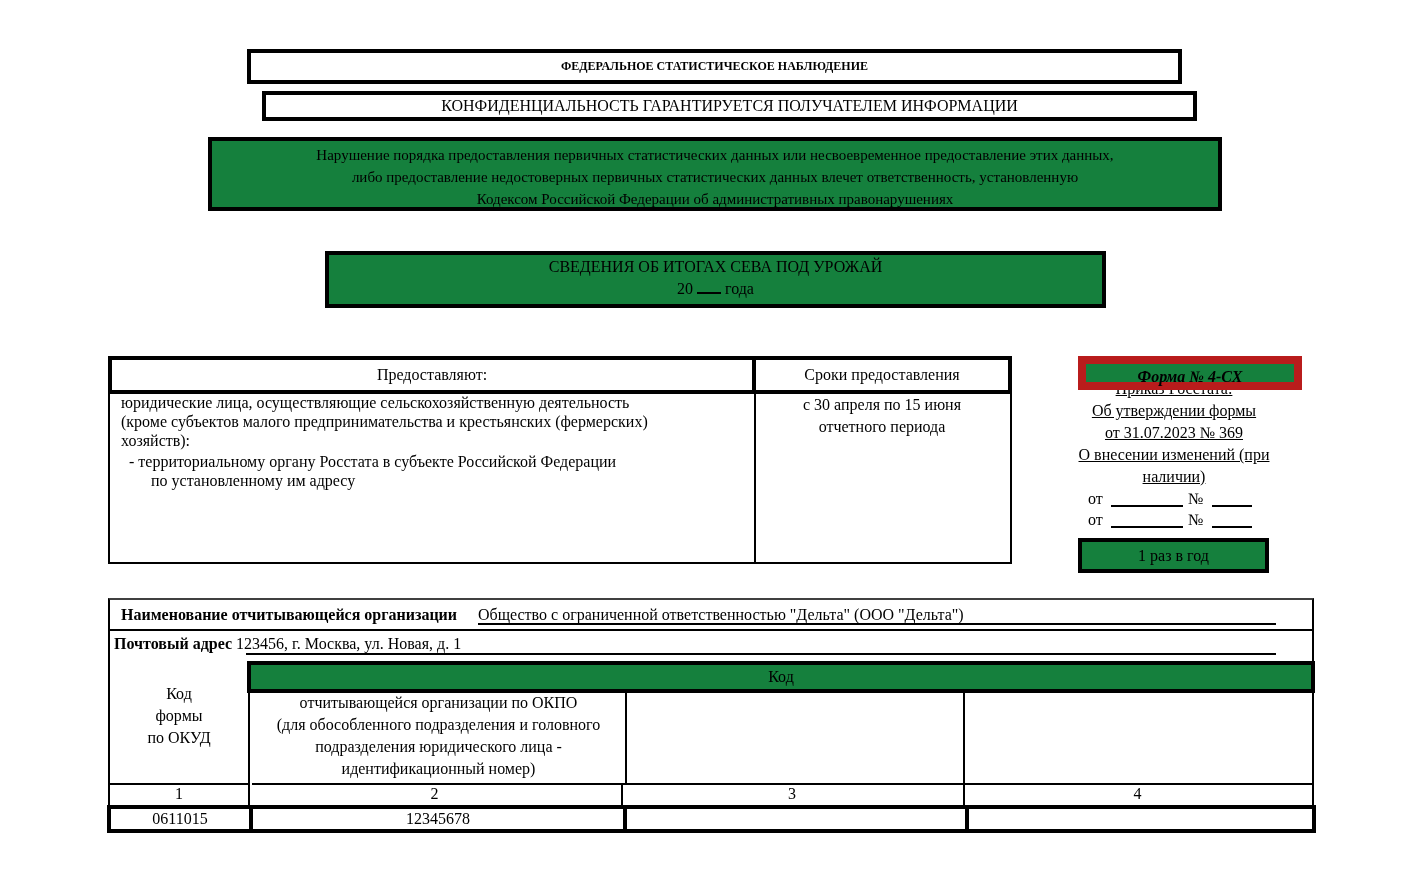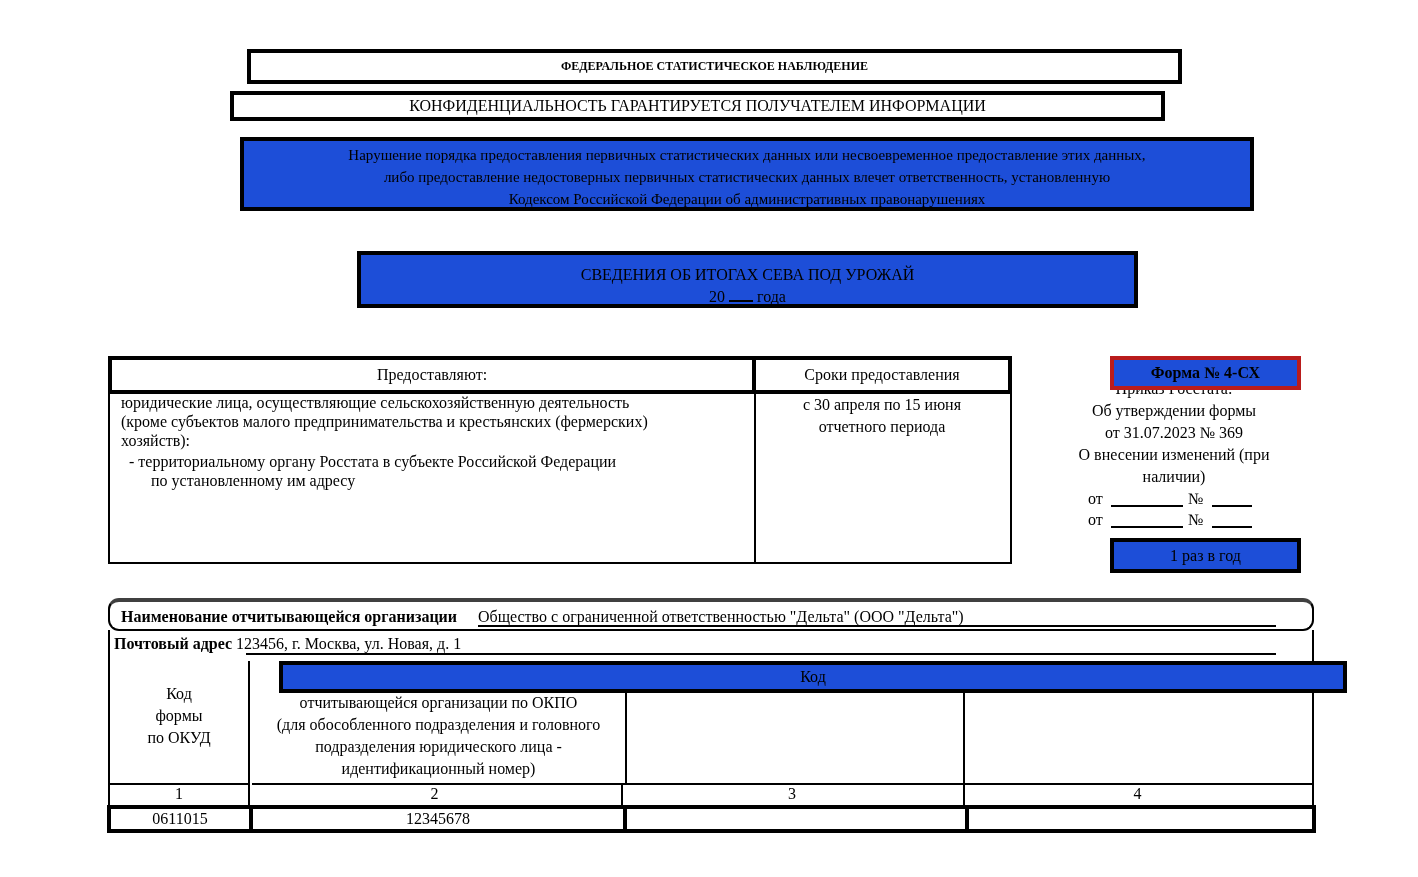--- a/index.html
+++ b/index.html
@@ -4,40 +4,40 @@
 <style>
   html, body { margin: 0; padding: 0; background: #ffffff; }
   body {
     width: 1418px; height: 877px; position: relative; overflow: hidden;
     font-family: "Liberation Serif", "DejaVu Serif", serif;
     color: #000;
     font-size: 16px;
   }
   .abs { position: absolute; box-sizing: border-box; }
   .center { text-align: center; }
-  .gray { background: #1d4ed8; margin-left: 32px; }
+  .gray { background: #15803d; }
 
   
   #hdr-federal { left: 247px; top: 49px; width: 935px; height: 35px; border: 4px solid #000; font-weight: bold; font-size: 12px; line-height: 27px; }
-  #hdr-confid { left: 230px; top: 91px; width: 935px; height: 30px; border: 4px solid #000; font-size: 16px; line-height: 22px; }
+  #hdr-confid { left: 262px; top: 91px; width: 935px; height: 30px; border: 4px solid #000; font-size: 16px; line-height: 22px; }
   #hdr-warning { left: 208px; top: 137px; width: 1014px; height: 74px; border: 4px solid #000; font-size: 15px; line-height: 22px; padding-top: 3px; }
-  #hdr-title { left: 325px; top: 251px; width: 781px; height: 57px; border: 4px solid #000; font-size: 16px; line-height: 22px; padding-top: 9px; }
+  #hdr-title { left: 325px; top: 251px; width: 781px; height: 57px; border: 4px solid #000; font-size: 16px; line-height: 22px; padding-top: 1px; }
   .year-blank { display: inline-block; width: 24px; border-bottom: 2px solid #000; height: 14px; vertical-align: baseline; margin: 0 4px; }
 
   
   #prov-head { left: 108px; top: 356px; width: 648px; height: 38px; border: 4px solid #000; font-size: 16px; line-height: 30px; }
   #deadline-head { left: 752px; top: 356px; width: 260px; height: 38px; border: 4px solid #000; font-size: 16px; line-height: 30px; }
   #prov-body { left: 108px; top: 392px; width: 648px; height: 172px; border-left: 2px solid #000; border-bottom: 2px solid #000; border-right: 2px solid #000; font-size: 16px; line-height: 19px; padding: 1px 0 0 11px; }
   #deadline-body { left: 754px; top: 392px; width: 258px; height: 172px; border-right: 2px solid #000; border-bottom: 2px solid #000; font-size: 16px; line-height: 22px; padding-top: 2px; }
   .prov-item { padding-left: 18px; text-indent: -10px; margin-top: 0; }
   .prov-item .cont { display: block; text-indent: 0; padding-left: 12px; }
 
   
-  #order-info { left: 1062px; top: 378px; width: 224px; font-size: 16px; line-height: 22px; }
-  #form-box { left: 1078px; top: 356px; width: 191px; height: 34px; border: 4px solid #b91c1c; font-weight: bold; font-size: 16px; line-height: 26px; }
+  #order-info { left: 1062px; top: 378px; width: 224px; font-size: 16px; line-height: 22px; text-decoration: underline; }
+  #form-box { left: 1078px; top: 356px; width: 224px; height: 34px; border: 8px solid #b91c1c; font-weight: bold; font-size: 16px; line-height: 26px; font-style: italic; }
   .change-row { position: relative; height: 21px; line-height: 21px; }
   .change-row .lbl-ot { position: absolute; left: 26px; }
   .change-row .blank-date { position: absolute; left: 49px; top: 17px; width: 72px; border-bottom: 2px solid #000; }
   .change-row .lbl-no { position: absolute; left: 126px; }
   .change-row .blank-no { position: absolute; left: 150px; top: 17px; width: 40px; border-bottom: 2px solid #000; }
   #freq-box { left: 1078px; top: 538px; width: 191px; height: 35px; border: 4px solid #000; font-size: 16px; line-height: 27px; }
   #org-name-row { left: 108px; top: 598px; width: 1206px; height: 33px; border-left: 2px solid #000; border-right: 2px solid #000; border-bottom: 2px solid #000; font-size: 16px; line-height: 29px; padding-left: 11px; }
   #org-addr-row { left: 108px; top: 630px; width: 1206px; height: 32px; border-left: 2px solid #000; border-right: 2px solid #000; font-size: 16px; line-height: 27px; padding-left: 4px; }
   .lbl-bold { font-weight: bold; }
   .fill-line { position: absolute; border-bottom: 2px solid #000; height: 0; }
@@ -114,21 +114,21 @@
   <div class="change-row" style="text-align:left;">
     <span class="lbl-ot">от</span>
     <span class="blank-date"></span>
     <span class="lbl-no">№</span>
     <span class="blank-no"></span>
   </div>
 </div>
 <div id="form-box" class="abs center gray">Форма № 4-СХ</div>
 <div id="freq-box" class="abs center gray">1 раз в год</div>
 
-<div id="org-name-row" class="abs" style="border-top:4px solid #404040;border-radius:11px;">
+<div id="org-name-row" class="abs" style="border-top:2px solid #404040;">
   <span class="lbl-bold" style="display:inline-block; width:357px; overflow:hidden; white-space:nowrap; vertical-align:top;">Наименование отчитывающейся организации</span><span>Общество с ограниченной ответственностью "Дельта" (ООО "Дельта")</span>
   <div class="fill-line" style="left:368px; width:798px; top:23px;"></div>
 </div>
 <div id="org-addr-row" class="abs">
   <span class="lbl-bold">Почтовый адрес</span>
   <span>123456, г. Москва, ул. Новая, д. 1</span>
   <div class="fill-line" style="left:136px; width:1030px; top:23px;"></div>
 </div>
 
 <div id="code-okud" class="abs center">

